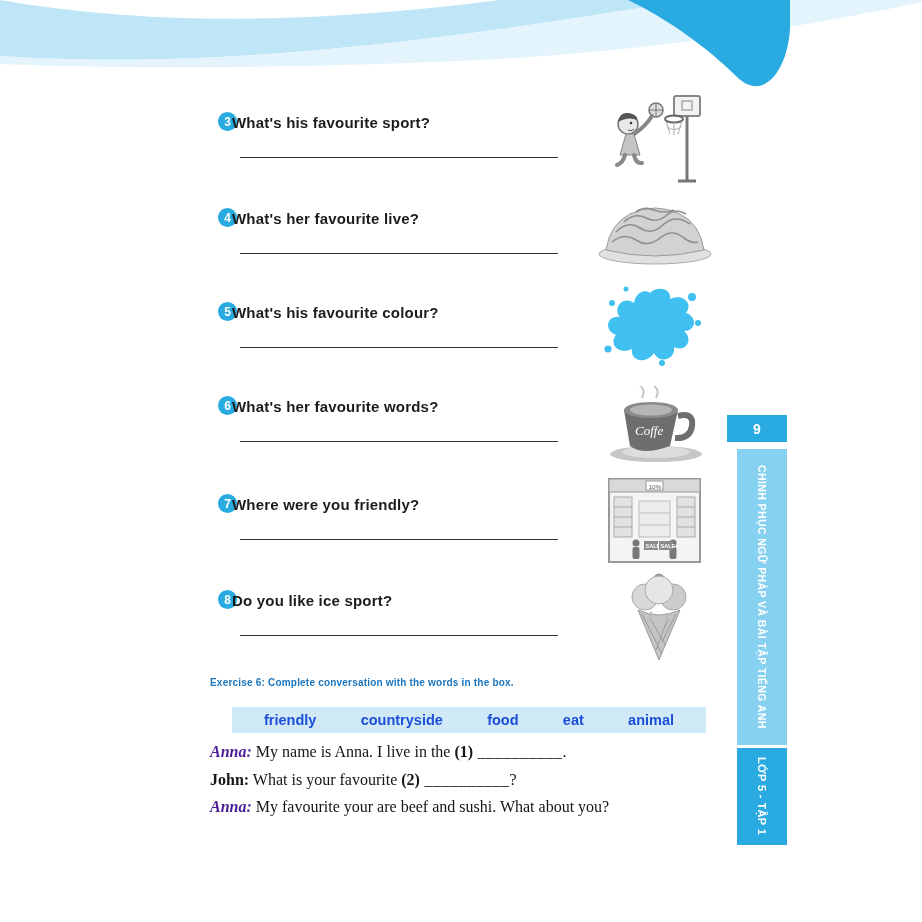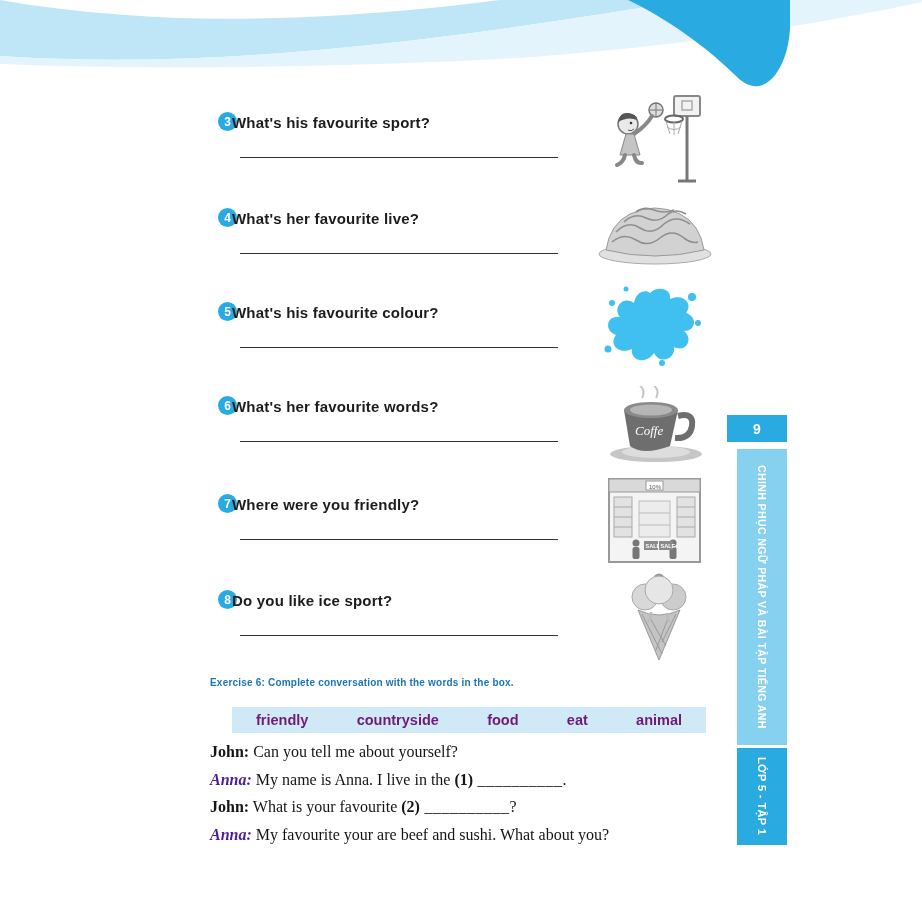--- a/index.html
+++ b/index.html
@@ -19,22 +19,22 @@
   }
   .qtext { position:absolute; left:14px; top:2px; font-size:15px; font-weight:bold; color:#1c1c1c; letter-spacing:0.2px; }
   .answer-line { position:absolute; left:22px; top:45px; width:318px; border-bottom:1.4px solid #333; height:0; }
 
   .illu { position:absolute; }
 
   
   .exercise-title { position:absolute; left:210px; top:677px; font-size:10px; font-weight:bold; color:#1b75bc; letter-spacing:0.2px; }
   .word-box {
     position:absolute; left:232px; top:707px; width:474px; height:26px; background:#cfe9f7;
-    display:flex; align-items:center; justify-content:space-between; padding:0 24px;
-    font-weight:bold; font-size:14.5px; color:#701a75;
+    display:flex; align-items:center; justify-content:space-between; padding:0 32px;
+    font-weight:bold; font-size:14.5px; color:#1d4ed8;
   }
   .dialog { position:absolute; left:210px; top:742px; width:560px; font-family:"Liberation Serif", serif; font-size:16px; color:#151515; }
   .dialog-line { margin-bottom:8.5px; line-height:19px; white-space:nowrap; }
   .speaker { font-weight:bold; font-family:"Liberation Serif", serif; }
   .speaker.anna { color:#4c1d95;font-style:italic; }
   .bnum { font-weight:bold; }
   .blank { letter-spacing:0.5px; }
 
   
   .page-number-box {
@@ -175,24 +175,20 @@
   <div class="word-box">
     <span>friendly</span>
     <span>countryside</span>
     <span>food</span>
     <span>eat</span>
     <span>animal</span>
   </div>
 
   <div class="dialog">
     <p class="dialog-line">
-      <span class="speaker john">John:</span>
-      <span>Can you tell me about yourself?</span>
-    </p>
-    <p class="dialog-line">
       <span class="speaker anna">Anna:</span>
       <span>My name is Anna. I live in the </span><span class="bnum">(1)</span><span class="blank"> __________.</span>
     </p>
     <p class="dialog-line">
       <span class="speaker john">John:</span>
       <span>What is your favourite </span><span class="bnum">(2)</span><span class="blank"> __________?</span>
     </p>
     <p class="dialog-line">
       <span class="speaker anna">Anna:</span>
       <span>My favourite your are beef and sushi. What about you?</span>

